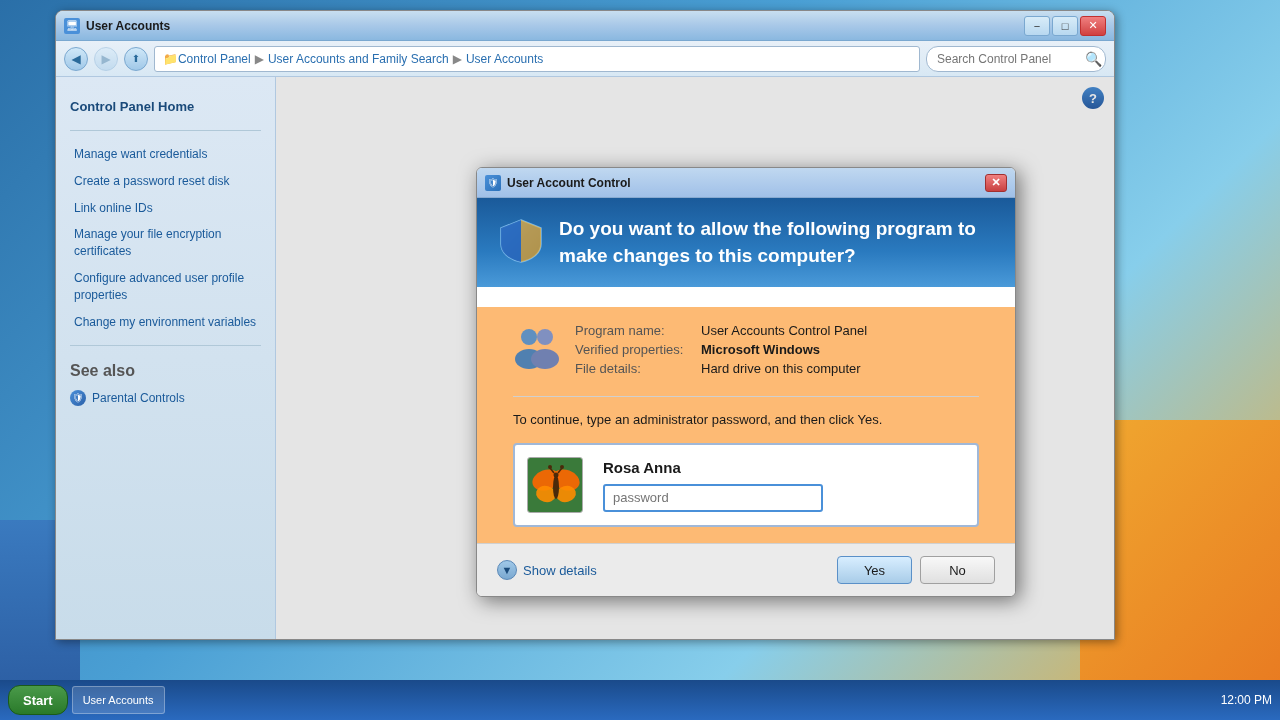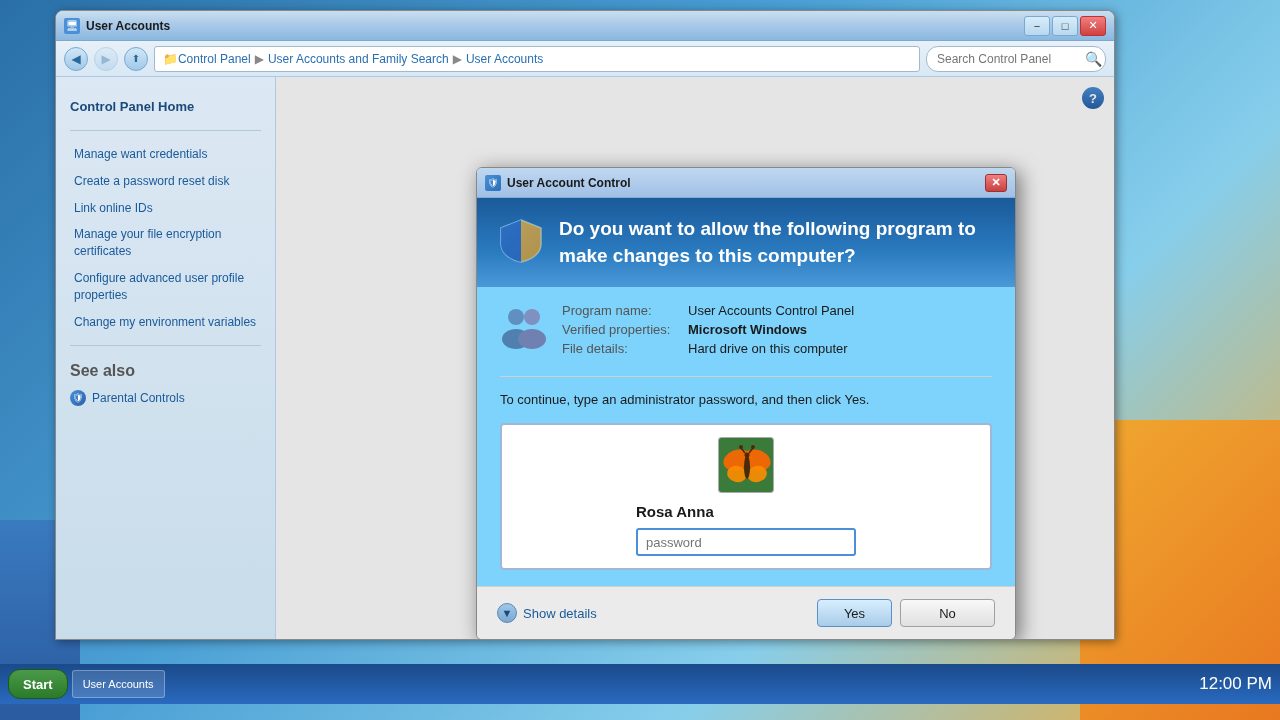--- a/index.html
+++ b/index.html
@@ -322,22 +322,23 @@
     }
     .uac-question {
       font-size: 19px;
       font-weight: bold;
       color: white;
       line-height: 1.4;
     }
 
     
     .uac-body {
-      padding: 16px 23px;
-      background: #7dd3fc;
+      padding: 16px 36px;
+      background: #fdba74;
+      margin-top: 20px;
     }
     .program-info {
       display: flex;
       align-items: flex-start;
       gap: 14px;
       padding-bottom: 16px;
       border-bottom: 1px solid #d0d0d0;
     }
     .program-details {
       flex: 1;
@@ -366,22 +367,21 @@
     }
 
     
     .credential-box {
       border: 2px solid #a0b8d8;
       border-radius: 4px;
       background: white;
       padding: 12px;
       display: flex;
       align-items: center;
-      gap: 10px;
-      flex-direction: column;
+      gap: 20px;
     }
     .user-avatar {
       width: 56px;
       height: 56px;
       border-radius: 3px;
       overflow: hidden;
       flex-shrink: 0;
       border: 1px solid #aaa;
     }
     .user-info {
@@ -442,34 +442,34 @@
       height: 28px;
       background: linear-gradient(180deg, #d8eeff, #a8cce8);
       border: 1px solid #5a90c8;
       border-radius: 4px;
       font-size: 13px;
       color: #1a1a1a;
       cursor: pointer;
       font-weight: normal;
     }
     .btn-no {
-      width: 95px;
+      width: 75px;
       height: 28px;
       background: linear-gradient(180deg, #f8f8f8, #e0e0e0);
       border: 1px solid #a0a0a0;
       border-radius: 4px;
       font-size: 13px;
       color: #1a1a1a;
       cursor: pointer;
     }
 
     
     .taskbar {
       position: fixed;
-      bottom: 16px;
+      bottom: 0;
       left: 0;
       width: 1280px;
       height: 40px;
       background: linear-gradient(180deg, #1a4a8a, #2a6abf);
       display: flex;
       align-items: center;
       padding: 0 8px;
       gap: 4px;
     }
     .start-btn {
@@ -491,21 +491,21 @@
       border-radius: 3px;
       color: white;
       font-size: 11px;
       cursor: pointer;
       display: flex;
       align-items: center;
     }
     .taskbar-spacer { flex: 1; }
     .taskbar-clock {
       color: white;
-      font-size: 17px;
+      font-size: 12px;
       text-align: right;
     }
 
     
     .shield-svg {
       width: 48px;
       height: 48px;
     }
 
     

